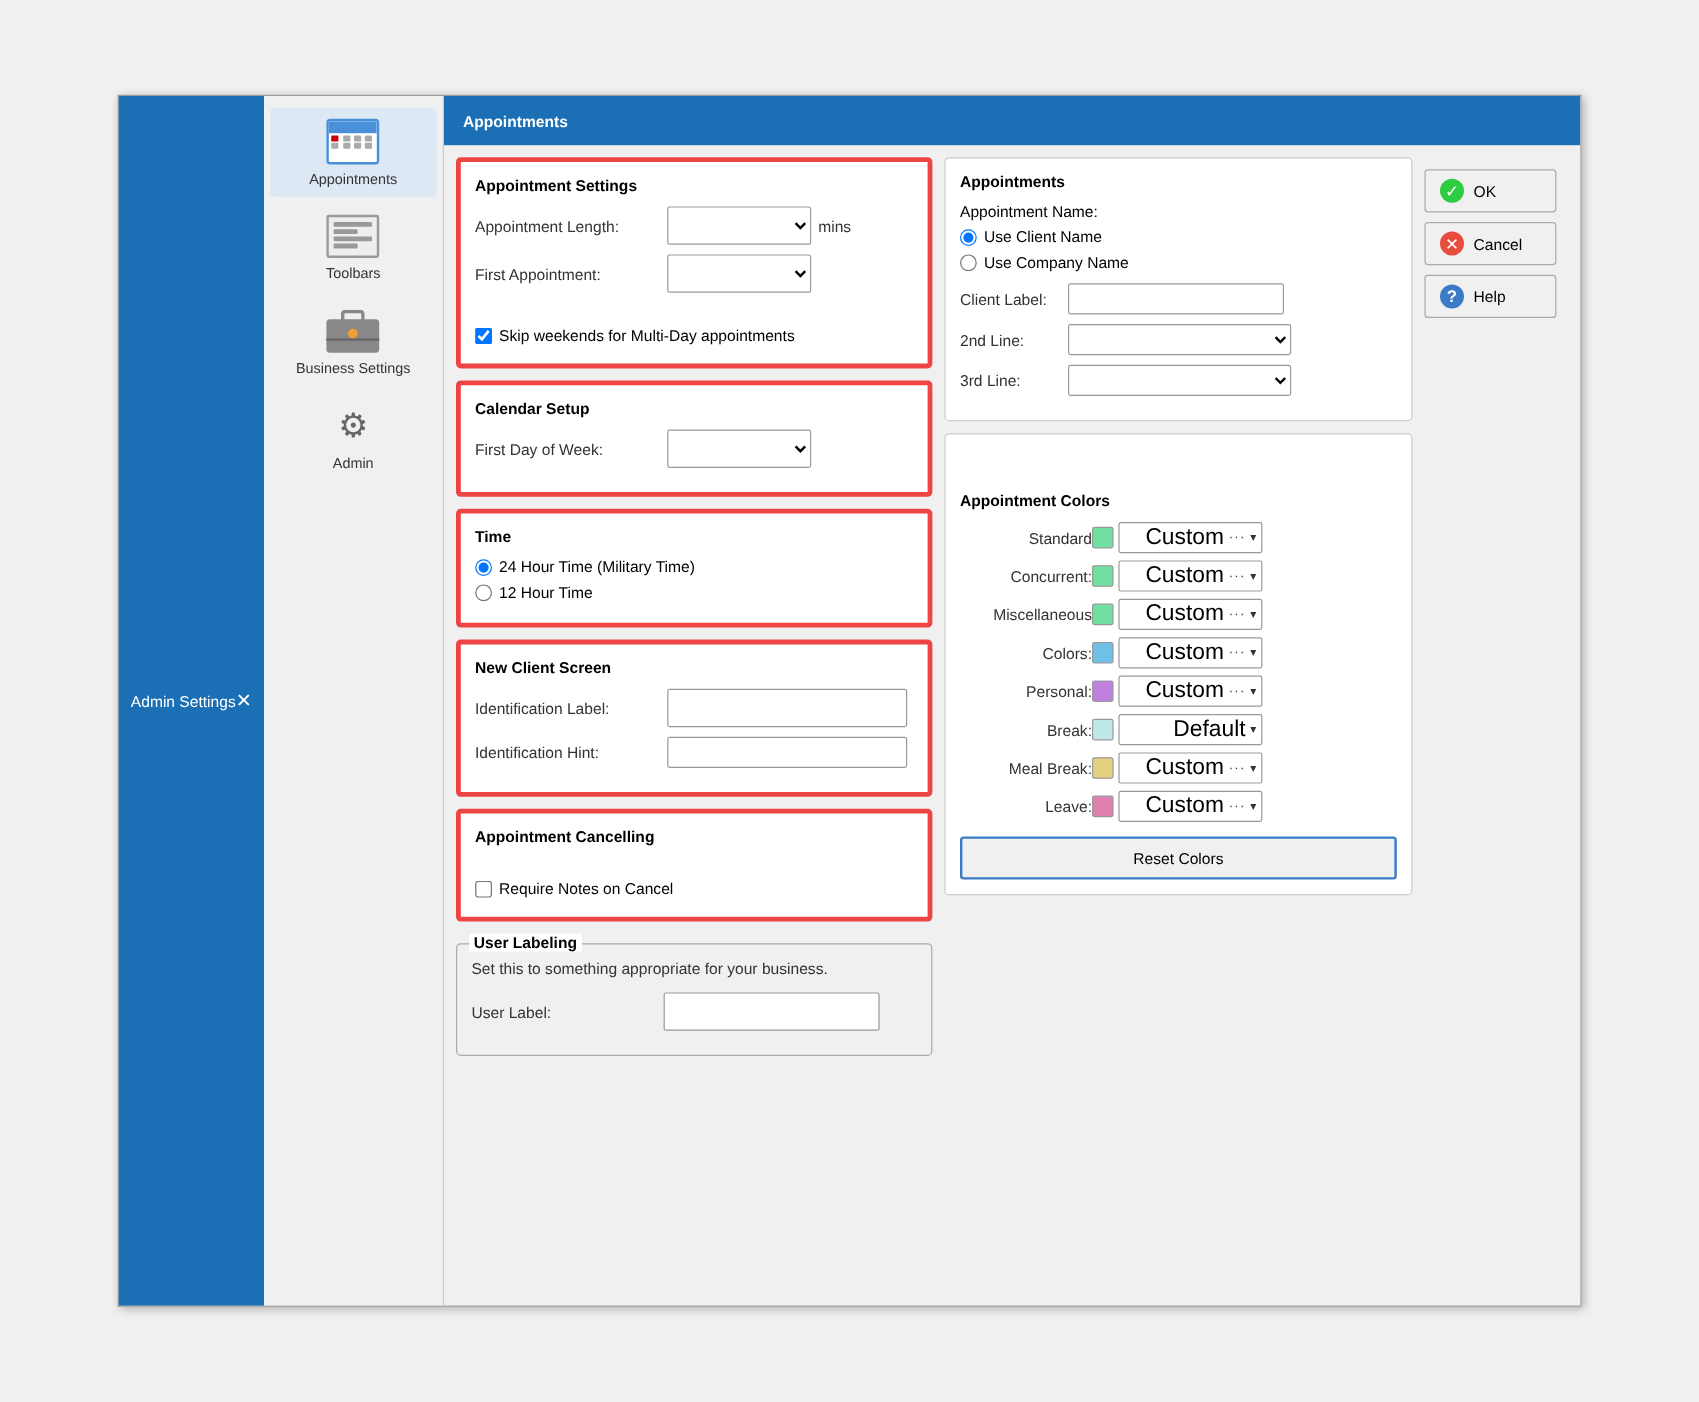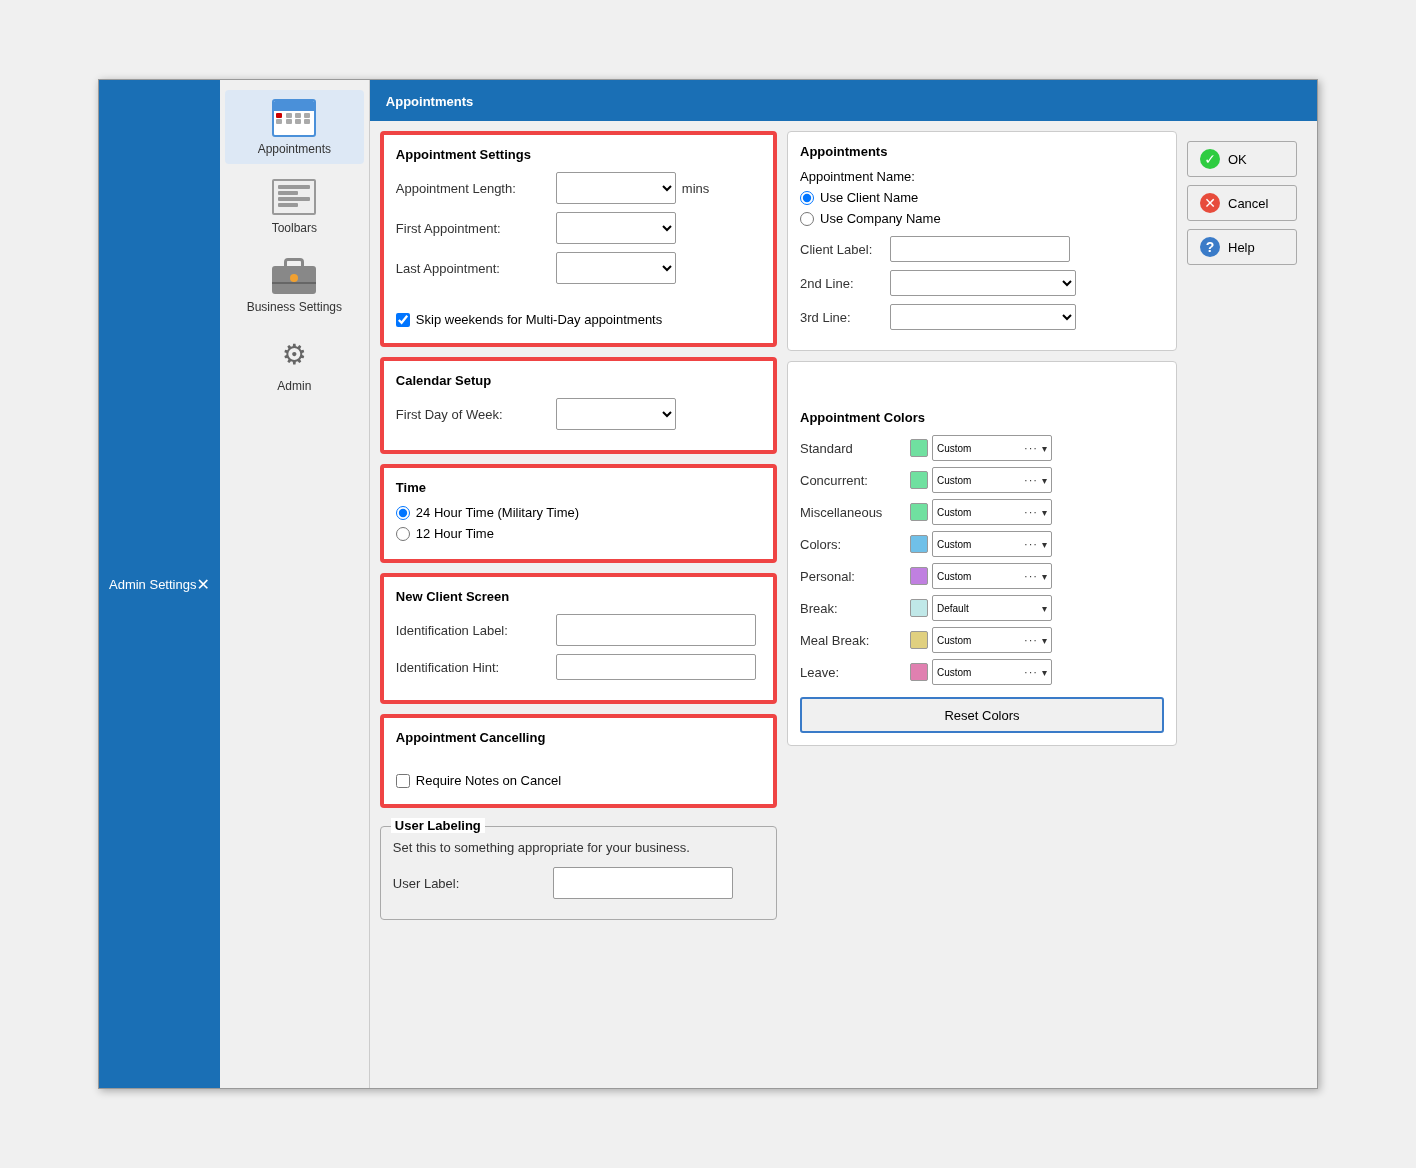--- a/index.html
+++ b/index.html
@@ -78,25 +78,25 @@
     
     .field-row { display: flex; align-items: center; margin-bottom: 8px; }
     .field-label { width: 90px; color: #333; }
     .field-input { border: 1px solid #999; border-radius: 2px; padding: 3px 6px; background: white; height: 26px; width: 180px; }
     select.field-input { width: 186px; cursor: pointer; }
     
     
     .colors-section { background: white; border: 1px solid #ccc; border-radius: 4px; padding: 12px; }
     .colors-title { font-weight: bold; margin-bottom: 10px; margin-top: 36px; }
     
-    .color-row { display: flex; align-items: center; margin-bottom: 6px; }
+    .color-row { display: flex; align-items: center; margin-bottom: 6px; text-align: right; }
     .color-label { width: 110px; color: #333; }
     .color-swatch { width: 18px; height: 18px; border: 1px solid #999; margin-right: 4px; border-radius: 2px; flex-shrink: 0; }
     .color-dropdown { display: flex; align-items: center; border: 1px solid #999; border-radius: 2px; background: white; height: 26px; padding: 0 4px; gap: 4px; cursor: pointer; }
-    .color-dropdown-text { font-size: 10px; flex: 1; }
+    .color-dropdown-text { font-size: 19px; flex: 1; }
     .color-dots { color: #333; font-size: 11px; letter-spacing: 1px; }
     .color-chevron { font-size: 10px; color: #333; }
     
     .reset-btn { width: 100%; height: 36px; background: #f0f0f0; border: 2px solid #3a7bc8; border-radius: 3px; cursor: pointer; font-size: 13px; color: #000; margin-top: 6px; }
     
     
     .right-buttons { width: 120px; display: flex; flex-direction: column; gap: 8px; padding: 10px 0 0 0; }
     .action-btn { display: flex; align-items: center; gap: 8px; height: 36px; border: 1px solid #aaa; background: #f0f0f0; border-radius: 3px; padding: 0 12px; cursor: pointer; font-size: 13px; width: 110px; }
     .btn-icon { width: 20px; height: 20px; border-radius: 50%; display: flex; align-items: center; justify-content: center; font-size: 14px; flex-shrink: 0; }
     .btn-ok .btn-icon { background: #2ecc40; color: white; }
@@ -193,28 +193,20 @@
 
             <div class="form-row">
               <span class="form-label">First Appointment:</span>
               <select class="form-control">
                 <option>08:00</option>
                 <option>07:00</option>
                 <option>07:30</option>
               </select>
             </div>
 
-            <div class="form-row">
-              <span class="form-label">Last Appointment:</span>
-              <select class="form-control">
-                <option>17:00</option>
-                <option>16:00</option>
-                <option>18:00</option>
-              </select>
-            </div>
 
             <div class="checkbox-row">
               <input type="checkbox" id="skipWeekends" checked="" style="">
               <label for="skipWeekends">Skip weekends for Multi-Day appointments</label>
             </div>
           </div>
 
           <div class="section-box">
             <div class="section-title">Calendar Setup</div>
             <div class="form-row">

